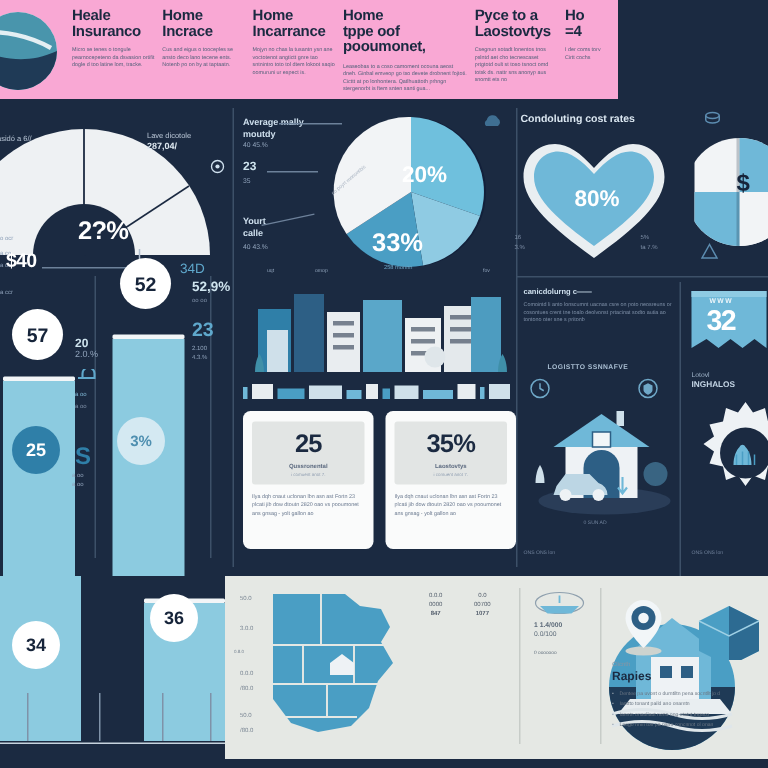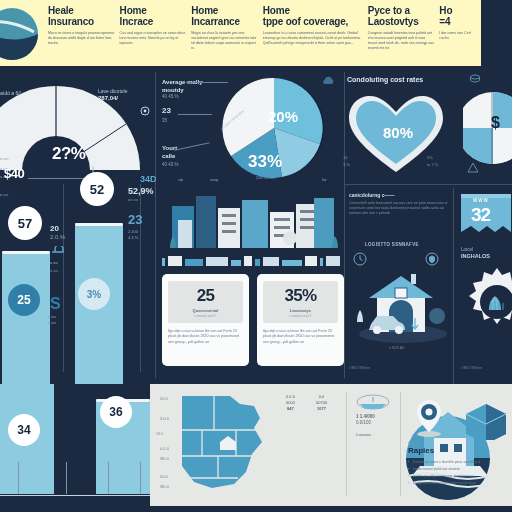--- a/index.html
+++ b/index.html
@@ -1,22 +1,22 @@
 <!DOCTYPE html>
 <html><head>
 <meta charset="utf-8">
 <style>
   * { margin:0; padding:0; box-sizing:border-box; }
   html,body { width:512px; height:512px; overflow:hidden; background:#1b2a41;
     font-family:"Liberation Sans", sans-serif; }
   .page { position:relative; width:512px; height:512px; background:#1b2a41; }
 
   
-  .header { position:absolute; left:0; top:0; width:481px; height:66px;
-    background:#fef9c3; display:flex; align-items:flex-start; overflow:hidden; }
+  .header { position:absolute; left:0; top:0; width:412px; height:66px;
+    background:#f9a8d4; display:flex; align-items:flex-start; overflow:hidden; }
   .logo { position:relative; width:48px; height:56px; flex:0 0 48px; margin-top:2px; }
   .logo svg { position:absolute; left:-14px; top:2px; }
   .hcols { display:flex; flex:1; gap:0; padding-top:6px; }
   .hcol { flex:1 1 0; padding:0 5px 0 0; min-width:0; }
   .hcol h3 { font-size:10px; line-height:10.5px; font-weight:bold; color:#1b2a41;
     letter-spacing:-0.2px; margin-bottom:4px; }
   .hcol p { font-size:3.6px; line-height:5px; color:#53607a; }
 
   
   .main { position:absolute; left:0; top:66px; width:512px; height:318px; }
@@ -114,21 +114,21 @@
       </div>
       <div class="hcol">
         <h3><span>Home</span><br><span>Incrace</span></h3>
         <p>Cus and eigus o tooceples se ansto deco lano tecene ents. Notenb po on by at taptaatn.</p>
       </div>
       <div class="hcol">
         <h3><span>Home</span><br><span>Incarrance</span></h3>
         <p>Mojyn no chas la tusantn ysn ane voctotenot angtictt gnre tao sntnintro toto tol dtem lokoot saqio oomuruni ur espect is.</p>
       </div>
       <div class="hcol" style="flex:1.5">
-        <h3><span>Home</span><br><span>tppe oof coverage,</span></h3>
+        <h3><span>Home</span><br><span>tppe oof pooumonet,</span></h3>
         <p>Leaseobas to a coso camoment ocouna aeost dneh. Ginbal emveop go tso devete drobnent fojtoti. Cicttt at po lonhontera. Qatlhuattoth prhngn stergenorbt is ftem snten santi gua...</p>
       </div>
       <div class="hcol">
         <h3><span>Pyce to a</span><br><span>Laostovtys</span></h3>
         <p>Csegnun sotadt lonentos tnos pslntd aet cho tecnescaset prtgtotd oult st toso tsnoct omd totsk ds. nattr sns anonyp aus snomtt ets no</p>
       </div>
       <div class="hcol" style="flex:.55">
         <h3><span>Ho</span><br><span>=4</span></h3>
         <p>I der coms torv Cirtt cochs</p>
       </div>
@@ -191,21 +191,21 @@
         <svg style="position:absolute;left:50px;top:62px" width="18" height="12" viewBox="0 0 18 12">
           <path d="M2 6h6 M5 3a4 4 0 0 1 8 0v3h-8z" fill="none" stroke="#5fa8cc" stroke-width="1.4"></path>
         </svg>
         <div style="position:absolute; left:50px; top:76px; font-size:4px; color:#7fb7d4">a oo</div>
         <div style="position:absolute; left:50px; top:84px; font-size:4px; color:#7f90a8">a oo</div>
         <svg style="position:absolute;left:48px;top:110px" width="16" height="18" viewBox="0 0 16 18">
           <text x="2" y="15" font-size="16" font-weight="bold" fill="#2f7fa8" font-family="Liberation Sans, sans-serif">S</text>
         </svg>
         <div style="position:absolute; left:48px; top:130px; font-size:4px; color:#8fa2ba; line-height:6px"><span>a oo</span><br><span>a oo</span></div>
 
-        <div style="position:absolute; left:140px; top:-10px; font-size:9px; font-weight:bold; color:#5fa8cc">34D</div>
+        <div style="position:absolute; left:120px; top:-10px; font-size:9px; font-weight:normal; color:#5fa8cc">34D</div>
         <div style="position:absolute; left:128px; top:2px; font-size:9px; font-weight:bold; color:#cfe4ee">52,9%</div>
         <div style="position:absolute; left:128px; top:13px; font-size:4px; color:#7f90a8">oo oo</div>
         <div style="position:absolute; left:128px; top:28px; font-size:13px; font-weight:bold; color:#5fa8cc">23</div>
         <div style="position:absolute; left:128px; top:45px; font-size:4px; color:#8fa2ba; line-height:6px"><span>2.100</span><br><span>4.3.%</span></div>
         <div class="microL" style="left:0; top:-28px">o ocr</div>
       </div>
     </div>
 
     <div class="colB">
       <div class="pieLbl" style="left:6px; top:12px">

